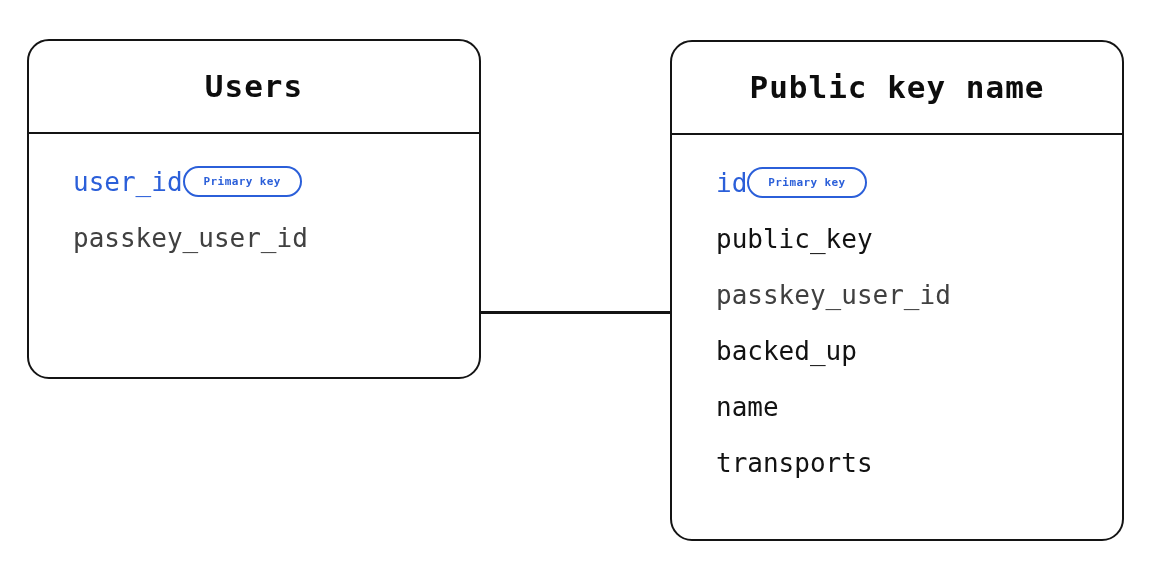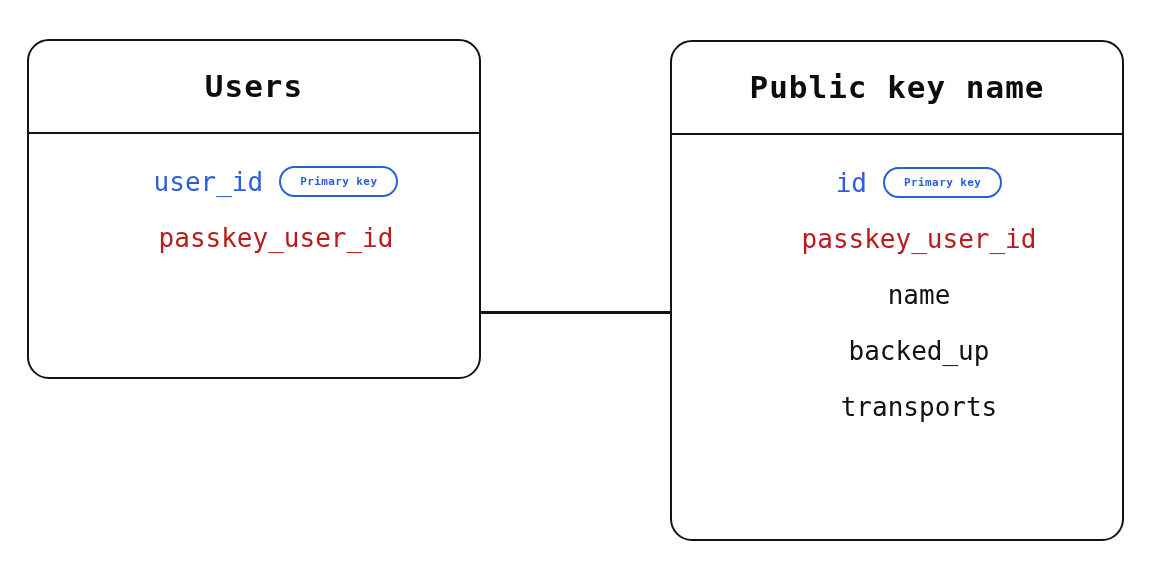--- a/index.html
+++ b/index.html
@@ -55,36 +55,34 @@
 
   .entity-fields {
     box-sizing: border-box;
     padding: 33px 0 0 44px;
   }
 
   .field-row {
     height: 56px;
     display: flex;
     align-items: flex-start;
-    gap: 16px;
-    justify-content: center;
   }
 
   .field-name {
     font-family: "DejaVu Sans Mono", "Liberation Mono", monospace;
     font-size: 26px;
     line-height: 30px;
     color: #121212;
     white-space: nowrap;
   }
   .field-name.key {
     color: #2b5fd9;
   }
   .field-name.fk {
-    color: #b91c1c;
+    color: #404040;
   }
 
   .pk-badge {
     display: inline-flex;
     align-items: center;
     justify-content: center;
     box-sizing: border-box;
     height: 31px;
     padding: 0 19px;
     border: 2px solid #2b5fd9;
@@ -131,27 +129,30 @@
   <div class="entity" id="entity-public-key-creds" style="left:670px; top:34px; width:454px; height:501px;">
     <div class="entity-header">
       <span class="entity-title">Public key name</span>
     </div>
     <div class="entity-fields">
       <div class="field-row">
         <span class="field-name key">id</span>
         <span class="pk-badge">Primary key</span>
       </div>
       <div class="field-row">
+        <span class="field-name">public_key</span>
+      </div>
+      <div class="field-row">
         <span class="field-name fk">passkey_user_id</span>
       </div>
       <div class="field-row">
-        <span class="field-name">name</span>
+        <span class="field-name">backed_up</span>
       </div>
       <div class="field-row">
-        <span class="field-name">backed_up</span>
+        <span class="field-name">name</span>
       </div>
       <div class="field-row">
         <span class="field-name">transports</span>
       </div>
     </div>
   </div>
 
 </div>
 
 </body></html>

